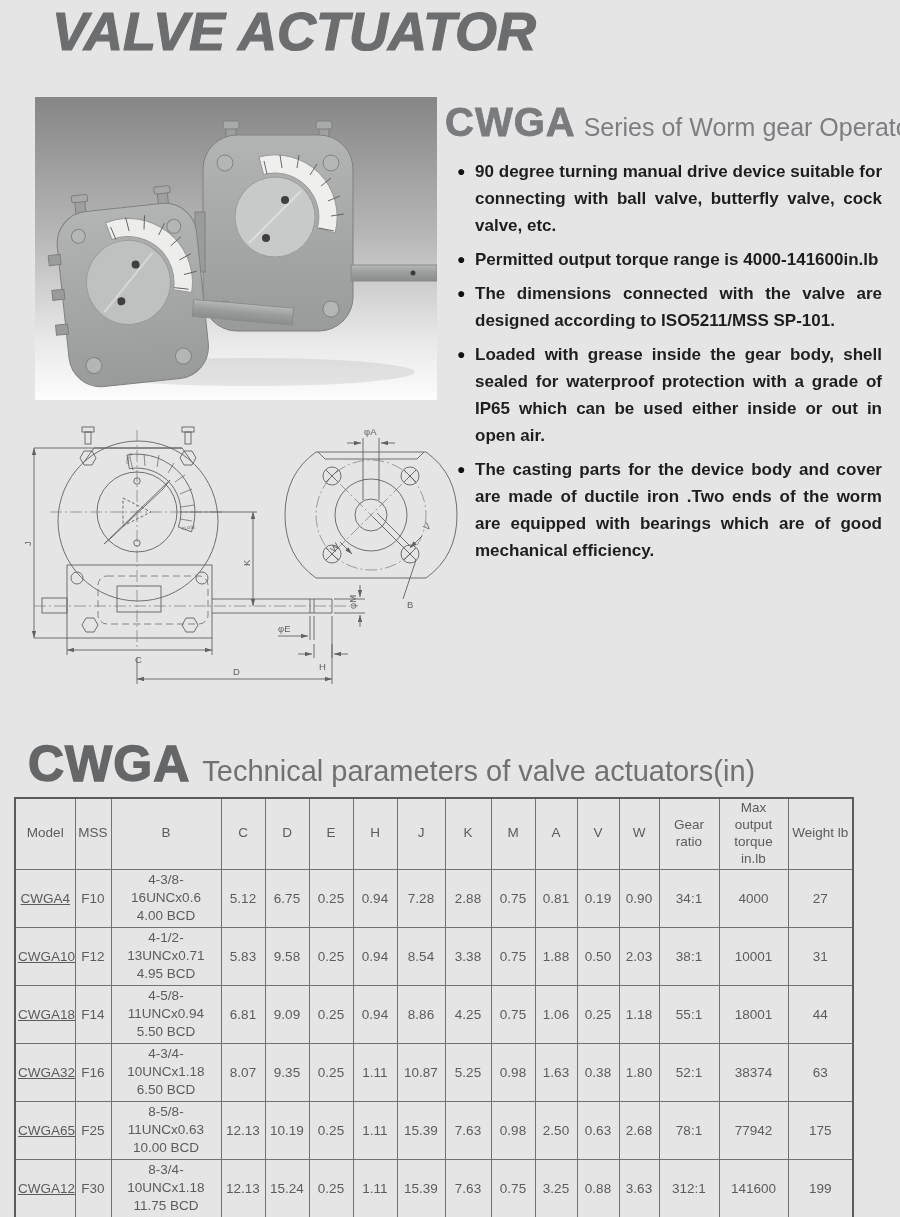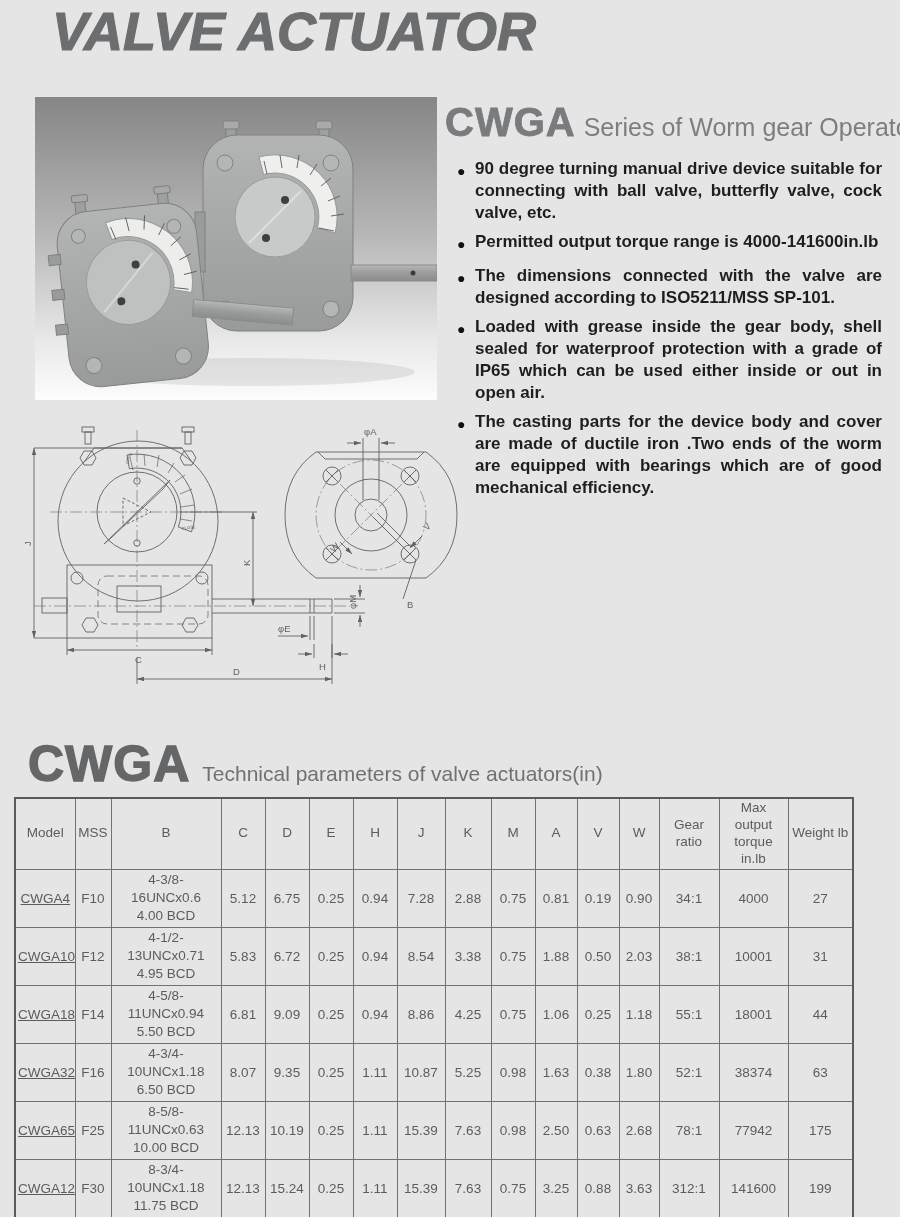--- a/index.html
+++ b/index.html
@@ -19,36 +19,36 @@
 
   
   .intro{position:absolute;left:445px;top:100px;width:437px;}
   .intro-head{white-space:nowrap;}
   .intro-head .brand{font-size:40px;font-weight:bold;color:#797b7e;-webkit-text-stroke:0.8px #797b7e;letter-spacing:1px;}
   .intro-head .tagline{font-size:25px;color:#7c7e81;margin-left:8px;}
   .bullets{margin-top:13px;}
   .bullet{display:flex;margin-bottom:7px;}
   .bullet .dot{width:30px;padding-left:12px;box-sizing:border-box;font-size:14px;color:#111;
     line-height:27px;flex:none;}
-  .bullet .btext{flex:1;font-size:17px;font-weight:bold;color:#1e1e1e;line-height:22px;
+  .bullet .btext{flex:1;font-size:17px;font-weight:bold;color:#1e1e1e;line-height:27px;
     text-align:justify;}
 
   
   .drawing{position:absolute;left:20px;top:418px;width:440px;height:292px;}
   .drawing svg{display:block;}
   .drawing text{font-family:"Liberation Sans",sans-serif;font-size:9.5px;fill:#5f6163;}
   .drawing .tiny{font-size:4px;}
   .dw{stroke:#5f6163;stroke-width:0.9;fill:none;}
   .cl{stroke:#76787a;stroke-width:0.7;fill:none;stroke-dasharray:12 3 2 3;}
   .hid{stroke:#6a6c6e;stroke-width:0.8;fill:none;stroke-dasharray:7 4;}
 
   
   .params-head{position:absolute;left:28px;top:735px;white-space:nowrap;}
   .params-head .brand{font-size:50px;font-weight:bold;color:#646668;-webkit-text-stroke:1.4px #646668;letter-spacing:1px;}
-  .params-head .rest{font-size:21px;color:#6f7173;margin-left:12px;}
+  .params-head .rest{font-size:29px;color:#6f7173;margin-left:12px;}
 
   table.params{position:absolute;left:14px;top:797px;width:838px;border-collapse:collapse;
     table-layout:fixed;border:2px solid #595b5d;}
   table.params th,table.params td{border:1px solid #6f7173;color:#5a5c5e;text-align:center;
     vertical-align:middle;padding:1px 2px;font-weight:normal;overflow:hidden;}
   table.params th{height:56px;font-size:13.5px;line-height:1.25;}
   table.params td{height:55px;font-size:13.5px;}
   td.cell-model{text-align:left;padding-left:6px;font-size:13px;text-decoration:underline;}
   td.cell-b{white-space:pre-line;font-size:12.8px;line-height:1.35;}
   td.top-align{vertical-align:top;padding-top:7px;}
@@ -375,21 +375,21 @@
           <td>34:1</td>
           <td>4000</td>
           <td>27</td>
         </tr>
         <tr>
           <td class="cell-model">CWGA10</td>
           <td>F12</td>
           <td class="cell-b">4-1/2-13UNCx0.71
 4.95 BCD</td>
           <td>5.83</td>
-          <td>6.72</td>
+          <td>9.58</td>
           <td>0.25</td>
           <td>0.94</td>
           <td>8.54</td>
           <td>3.38</td>
           <td>0.75</td>
           <td>1.88</td>
           <td>0.50</td>
           <td>2.03</td>
           <td>38:1</td>
           <td>10001</td>

